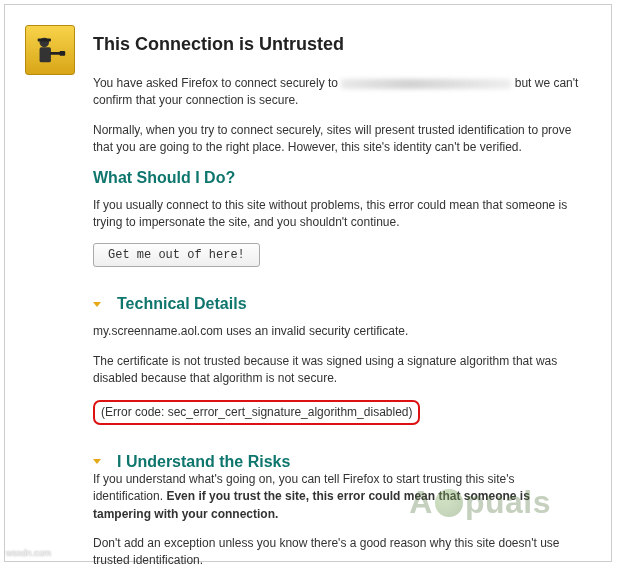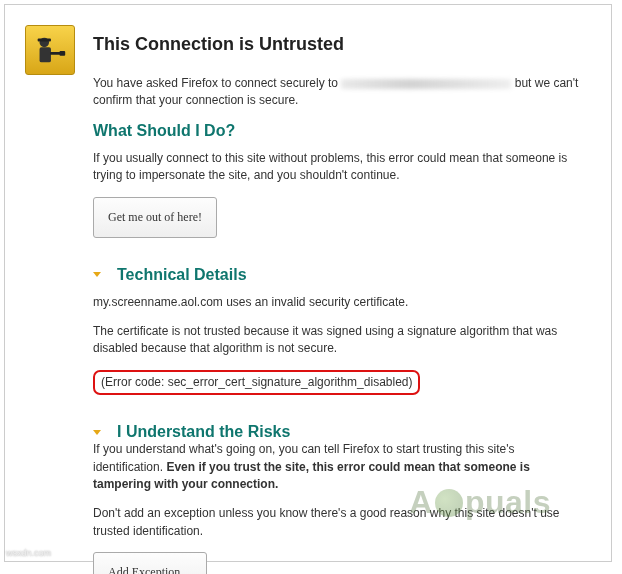--- a/index.html
+++ b/index.html
@@ -47,24 +47,24 @@
       background: linear-gradient(90deg, rgba(200,200,200,0.4) 0%, rgba(180,180,180,0.6) 40%, rgba(200,200,200,0.3) 100%);
       filter: blur(2px);
       width: 170px; height: 10px; border-radius: 2px;
       vertical-align: middle;
     }
     .btn {
       display: inline-block;
       background: linear-gradient(#fdfdfd, #efefef);
       border: 1px solid #aaa;
       border-radius: 3px;
-      padding: 12px 14px;
+      padding: 4px 14px;
       font-size: 12px; color: #333;
       cursor: pointer;
-      font-family: Liberation Serif, serif;
+      font-family: Liberation Mono, monospace;
     }
     .section-header {
       display: flex; align-items: center; gap: 16px;
       margin-top: 28px;
     }
     .tri {
       width: 0; height: 0;
       border-top: 5px solid #e6a817;
       border-left: 4px solid transparent;
       border-right: 4px solid transparent;
@@ -123,20 +123,21 @@
   </div>
 
   <div class="content">
 
     <p>
       <span>You have asked Firefox to connect securely to </span>
       <span class="blurred"></span>
       <span> but we can't confirm that your connection is secure.</span>
     </p>
 
+    <p>Normally, when you try to connect securely, sites will present trusted identification to prove that you are going to the right place. However, this site's identity can't be verified.</p>
 
     <h2>What Should I Do?</h2>
 
     <p>If you usually connect to this site without problems, this error could mean that someone is trying to impersonate the site, and you shouldn't continue.</p>
 
     <button class="btn">Get me out of here!</button>
 
     <div class="section-header">
       <div class="tri"></div>
       <h2 style="margin:0">Technical Details</h2>

